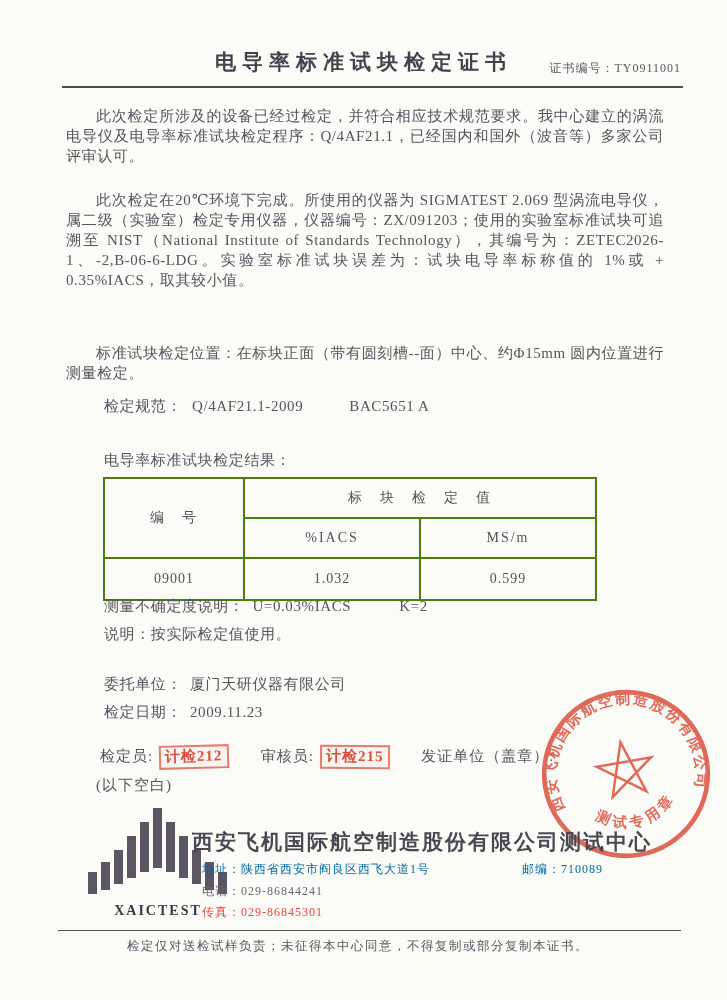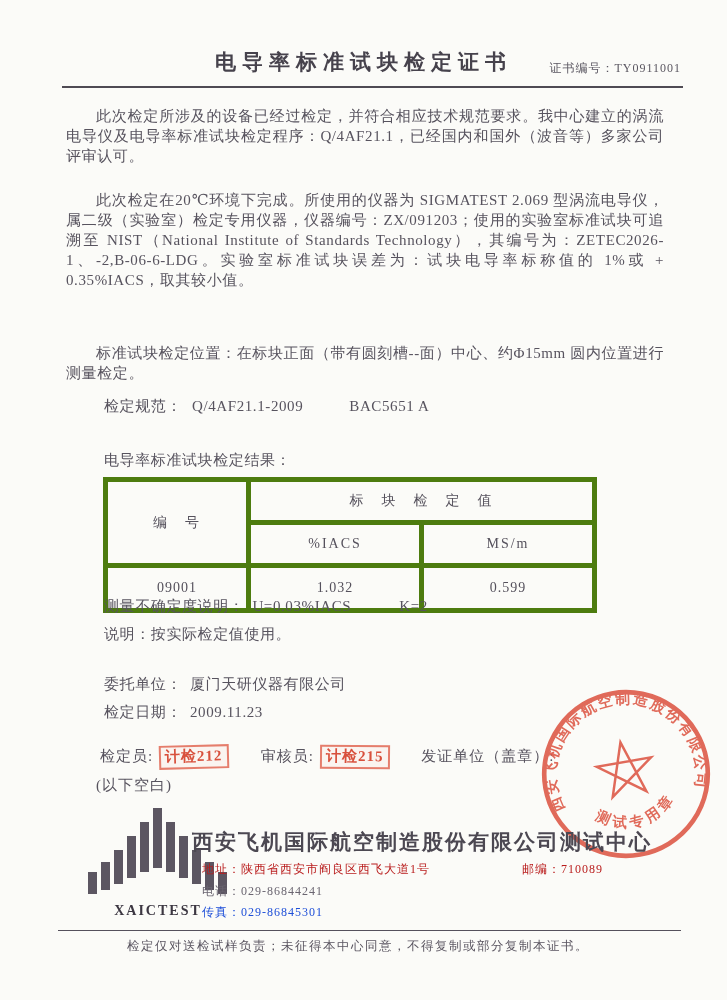--- a/index.html
+++ b/index.html
@@ -27,21 +27,21 @@
   .spec{top:397px;}
   .spec .v1{margin-left:10px;} .spec .v2{margin-left:46px;}
   .results-heading{top:451px;}
   
   table.res{
     position:absolute; left:103px; top:477px; width:494px;
     border-collapse:collapse; table-layout:fixed;
     font-size:14px; color:#55515c;
   }
   table.res td{
-    border:5px solid #4d7c0f; text-align:center; vertical-align:middle;
+    border:2px solid #4d7c0f; text-align:center; vertical-align:middle;
     padding:0; letter-spacing:2px;
   }
   table.res{border:2px solid #4e4a55;}
   td.c1{width:138px;} td.c2{width:178px;} td.c3{width:178px;}
   tr.h1 td{height:38px;} tr.h2 td{height:38px;} tr.d td{height:40px; letter-spacing:1px;}
   .unc{top:597px;}
   .unc .kv{margin-left:8px;text-align:right;} .unc .k{margin-left:48px;}
   .note{top:625px;}
   .client{top:675px;} .date{top:703px;}
   .line .val{margin-left:8px;}
@@ -54,24 +54,24 @@
   }
   .stamp2{transform:rotate(0.5deg);}
   .gap{display:inline-block; width:26px;}
   .blank-note{top:776px; left:96px; font-size:15px; letter-spacing:1px;}
   
   .seal{ left:538px; top:686px; width:176px; height:176px; transform:rotate(-10deg); opacity:.88;}
   
   .logo{ left:82px; top:806px; width:152px; height:118px; text-align:center;}
   .logo-label{ font-size:14px; font-weight:bold; letter-spacing:2px; color:#3c3742; margin-top:-2px;}
   .company{ left:192px; top:828px; font-size:21px; letter-spacing:2px; color:#4c4852; font-weight:bold; }
-  .addr-line{ left:202px; top:861px; font-size:12px; color:#b91c1c; letter-spacing:1px;}
+  .addr-line{ left:202px; top:861px; font-size:12px; color:#0369a1; letter-spacing:1px;}
   .zip{margin-left:92px;}
   .phone-line{ left:202px; top:883px; font-size:12px; color:#6a6570; letter-spacing:1px;}
-  .fax-line{ left:202px; top:904px; font-size:12px; color:#1d4ed8; letter-spacing:1px;}
+  .fax-line{ left:202px; top:904px; font-size:12px; color:#ef4444; letter-spacing:1px;}
   .foot-rule{ left:58px; right:46px; top:930px; border-top:1.5px solid #55515c;}
   .disclaimer{ left:0; right:11px; top:938px; text-align:center; font-size:12.5px; letter-spacing:1.5px; color:#5a5560;}
 </style>
 </head>
 <body>
 
 <div class="page">
 
   <div class="abs title">电导率标准试块检定证书</div>
   <div class="abs certno"><span>证书编号：</span><span>TY0911001</span></div>

